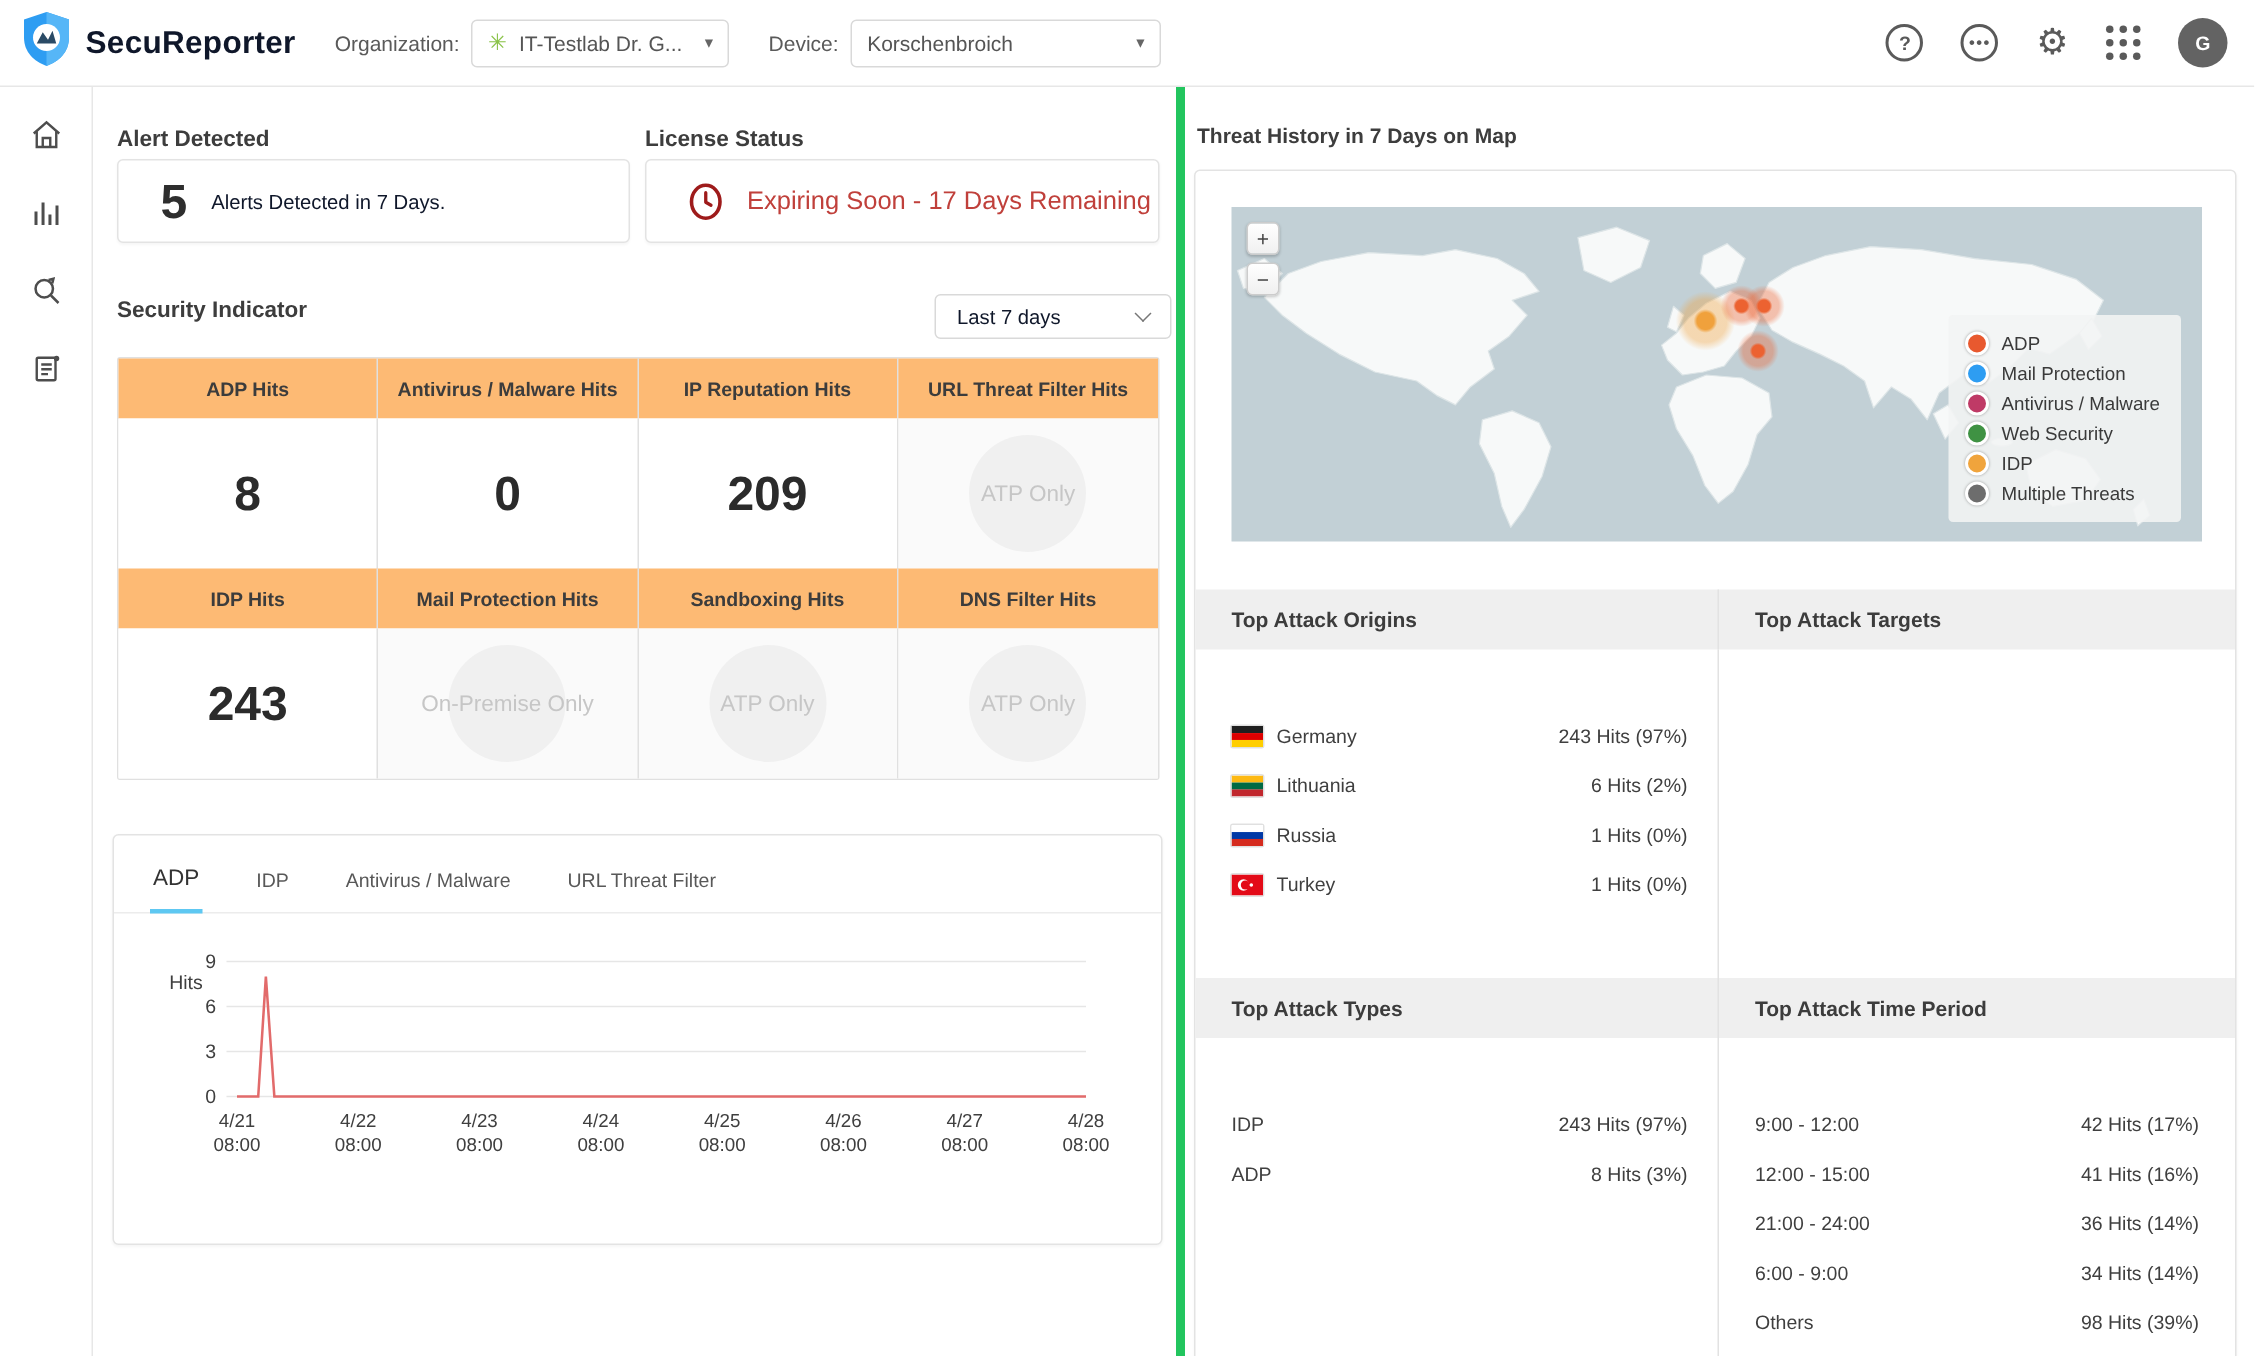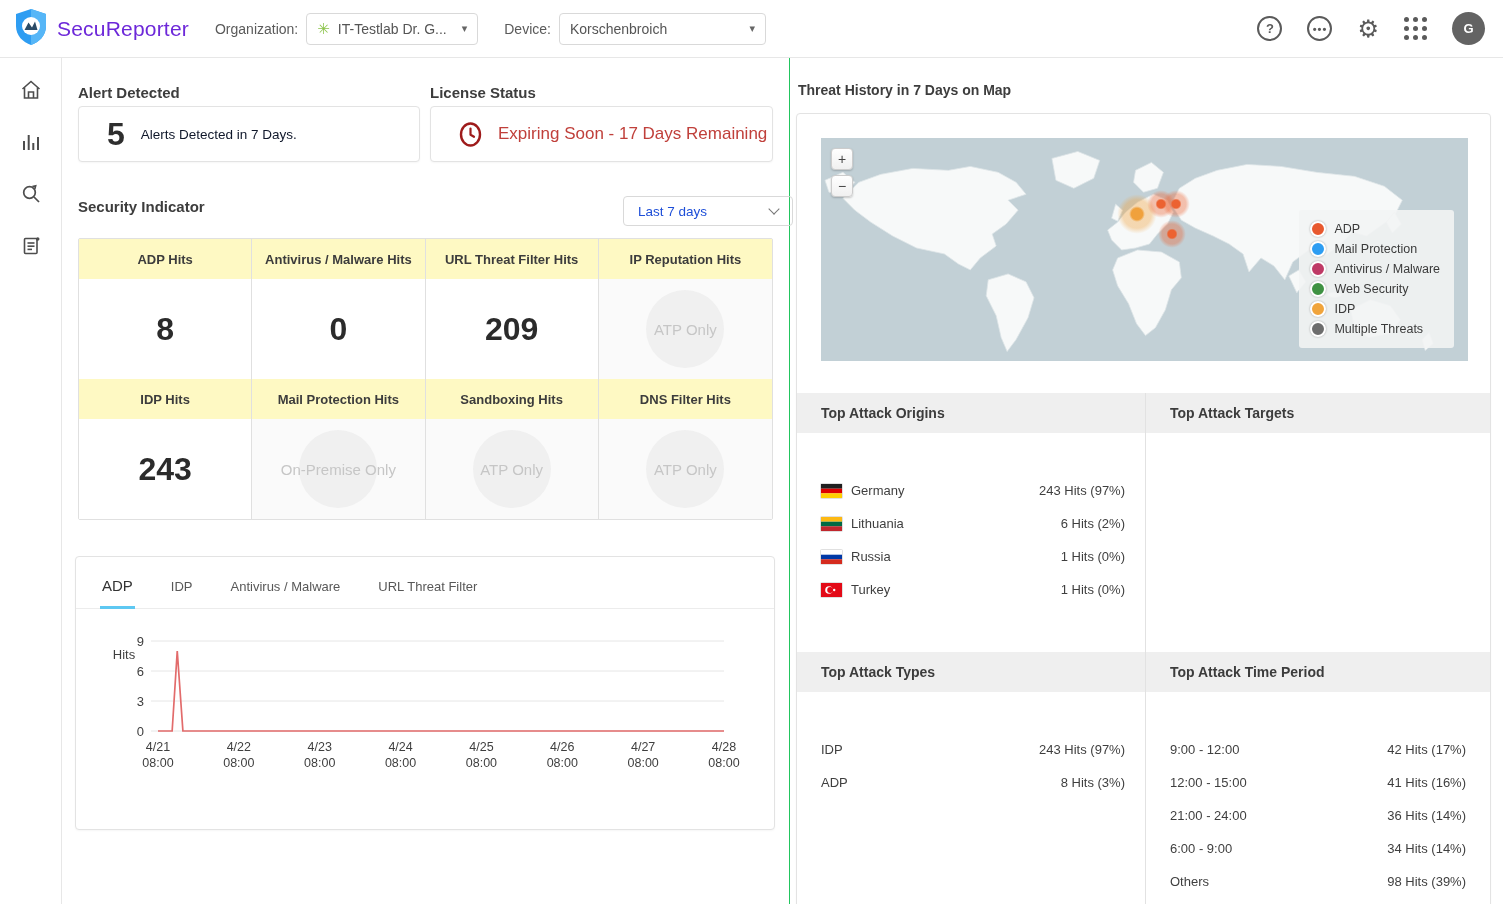--- a/index.html
+++ b/index.html
@@ -3,60 +3,60 @@
 <meta charset="utf-8">
 <style>
   html,body{margin:0;padding:0;background:#fff;}
   #app{position:relative;width:1503px;height:904px;overflow:hidden;
        font-family:"Liberation Sans","DejaVu Sans",sans-serif;color:#3d3d3d;background:#fff;}
 
   
   .topbar{position:absolute;left:0;top:0;width:100%;height:58px;background:#fff;
           border-bottom:1px solid #e7e7e7;display:flex;align-items:center;box-sizing:border-box;z-index:5;}
   .brand{display:flex;align-items:center;gap:9px;margin-left:14px;}
-  .brand-name{font-size:21px;font-weight:400;color:#6d28d9;letter-spacing:.2px;}
+  .brand-name{font-size:21px;font-weight:700;color:#0f172a;letter-spacing:.2px;}
   .hlabel{font-size:14px;color:#5a5a5a;margin-left:26px;margin-right:8px;}
   .hselect{display:flex;align-items:center;gap:8px;border:1px solid #d9d9d9;border-radius:4px;
            height:32px;padding:0 10px;font-size:14px;color:#555;background:#fff;cursor:pointer;box-sizing:border-box;}
   .hselect .caret{font-size:11px;color:#666;margin-left:4px;}
   .org-star{color:#8bc34a;font-size:15px;line-height:1;}
   .topbar-right{margin-left:auto;display:flex;align-items:center;gap:25px;margin-right:18px;}
   .circle-icon{width:25px;height:25px;border:2px solid #5a5a5a;border-radius:50%;display:flex;
                align-items:center;justify-content:center;font-size:13px;font-weight:700;color:#5a5a5a;cursor:pointer;box-sizing:border-box;}
   .gear{font-size:24px;color:#5a5a5a;cursor:pointer;line-height:1;}
   .apps-grid{display:grid;grid-template-columns:repeat(3,5px);grid-gap:4px;cursor:pointer;}
   .apps-grid i{width:5px;height:5px;border-radius:50%;background:#5a5a5a;}
   .avatar{width:33px;height:33px;border-radius:50%;background:#636363;color:#fff;font-size:13px;
           font-weight:700;display:flex;align-items:center;justify-content:center;cursor:pointer;}
 
   
   .sidebar{position:absolute;left:0;top:58px;bottom:0;width:62px;background:#fff;border-right:1px solid #e7e7e7;box-sizing:border-box;}
   .side-item{width:62px;height:52px;display:flex;align-items:center;justify-content:center;cursor:pointer;}
   .side-item svg{stroke:#4d4d4d;}
 
   
-  .left-col{position:absolute;left:62px;top:58px;width:728px;bottom:0;border-right:1px solid #22c55e;box-sizing:border-box;}
+  .left-col{position:absolute;left:62px;top:58px;width:728px;bottom:0;border-right:6px solid #22c55e;box-sizing:border-box;}
   .sec-title{position:absolute;font-size:15px;font-weight:700;color:#3d3d3d;}
   .card{position:absolute;background:#fff;border:1px solid #e3e3e3;border-radius:4px;box-shadow:0 1px 2px rgba(0,0,0,.04);box-sizing:border-box;}
 
   .alert-card{left:16px;top:48px;width:342px;height:56px;display:flex;align-items:center;padding-left:28px;}
   .alert-num{font-size:32px;font-weight:700;color:#2e2e2e;margin-right:16px;}
   .alert-text{font-size:13.5px;color:#0f172a;}
   .license-card{left:368px;top:48px;width:343px;height:56px;display:flex;align-items:center;padding-left:26px;gap:14px;}
   .license-text{font-size:17px;color:#c0403b;}
 
-  .range-select{position:absolute;left:561px;top:138px;width:170px;height:30px;border:1px solid #d9d9d9;border-radius:4px;
-                display:flex;align-items:center;justify-content:space-between;padding:0 14px;font-size:13.5px;color:#1d4ed8;cursor:pointer;box-sizing:border-box;}
+  .range-select{position:absolute;left:561px;top:138px;width:158px;height:30px;border:1px solid #d9d9d9;border-radius:4px;
+                display:flex;align-items:center;justify-content:space-between;padding:0 14px;font-size:13.5px;color:#0f172a;cursor:pointer;box-sizing:border-box;}
   .chev{width:7px;height:7px;border-right:1.5px solid #777;border-bottom:1.5px solid #777;transform:rotate(45deg);margin-top:-4px;}
 
   .si-table{position:absolute;left:16px;top:180px;width:695px;border:1px solid #e0e0e0;border-radius:2px;
             display:grid;grid-template-columns:repeat(4,1fr);grid-template-rows:40px 100px 40px 100px;box-sizing:border-box;}
   .si-cell{border-right:1px solid #e0e0e0;display:flex;align-items:center;justify-content:center;position:relative;box-sizing:border-box;}
   .si-cell:nth-child(4n){border-right:none;}
-  .si-head{background:#fef9c3;font-size:13px;font-weight:700;color:#3c3c3c;text-align:center;}
+  .si-head{background:#fdba74;font-size:13px;font-weight:700;color:#3c3c3c;text-align:center;}
   .si-val{background:#fff;font-size:32px;font-weight:700;color:#2b2b2b;}
   .si-val.disabled{background:#fafafa;font-size:15px;font-weight:400;color:#c6c6c6;}
   .si-val.disabled::before{content:"";position:absolute;width:78px;height:78px;border-radius:50%;background:#f0f0f0;z-index:0;}
   .si-val span{position:relative;z-index:1;}
 
   .trend-card{left:13px;top:498px;width:700px;height:274px;}
   .tabs{display:flex;align-items:flex-end;gap:34px;padding:20px 0 0 24px;border-bottom:1px solid #ececec;}
   .tab{font-size:13px;color:#585858;padding:0 2px 12px 2px;cursor:pointer;border-bottom:3px solid transparent;margin-bottom:-1px;}
   .tab.active{font-size:15px;font-weight:500;color:#333;border-bottom:3px solid #5ec8f2;}
   #trend-svg{position:absolute;left:0;top:66px;}
@@ -194,24 +194,24 @@
     </div>
 
     <div class="si-table" id="si-table">
         <div class="si-cell si-head">
           <span>ADP Hits</span>
         </div>
         <div class="si-cell si-head">
           <span>Antivirus / Malware Hits</span>
         </div>
         <div class="si-cell si-head">
+          <span>IP Reputation Hits</span>
+        </div>
+        <div class="si-cell si-head">
           <span>URL Threat Filter Hits</span>
-        </div>
-        <div class="si-cell si-head">
-          <span>IP Reputation Hits</span>
         </div>
         <div class="si-cell si-val">
           <span>8</span>
         </div>
         <div class="si-cell si-val">
           <span>0</span>
         </div>
         <div class="si-cell si-val">
           <span>209</span>
         </div>

